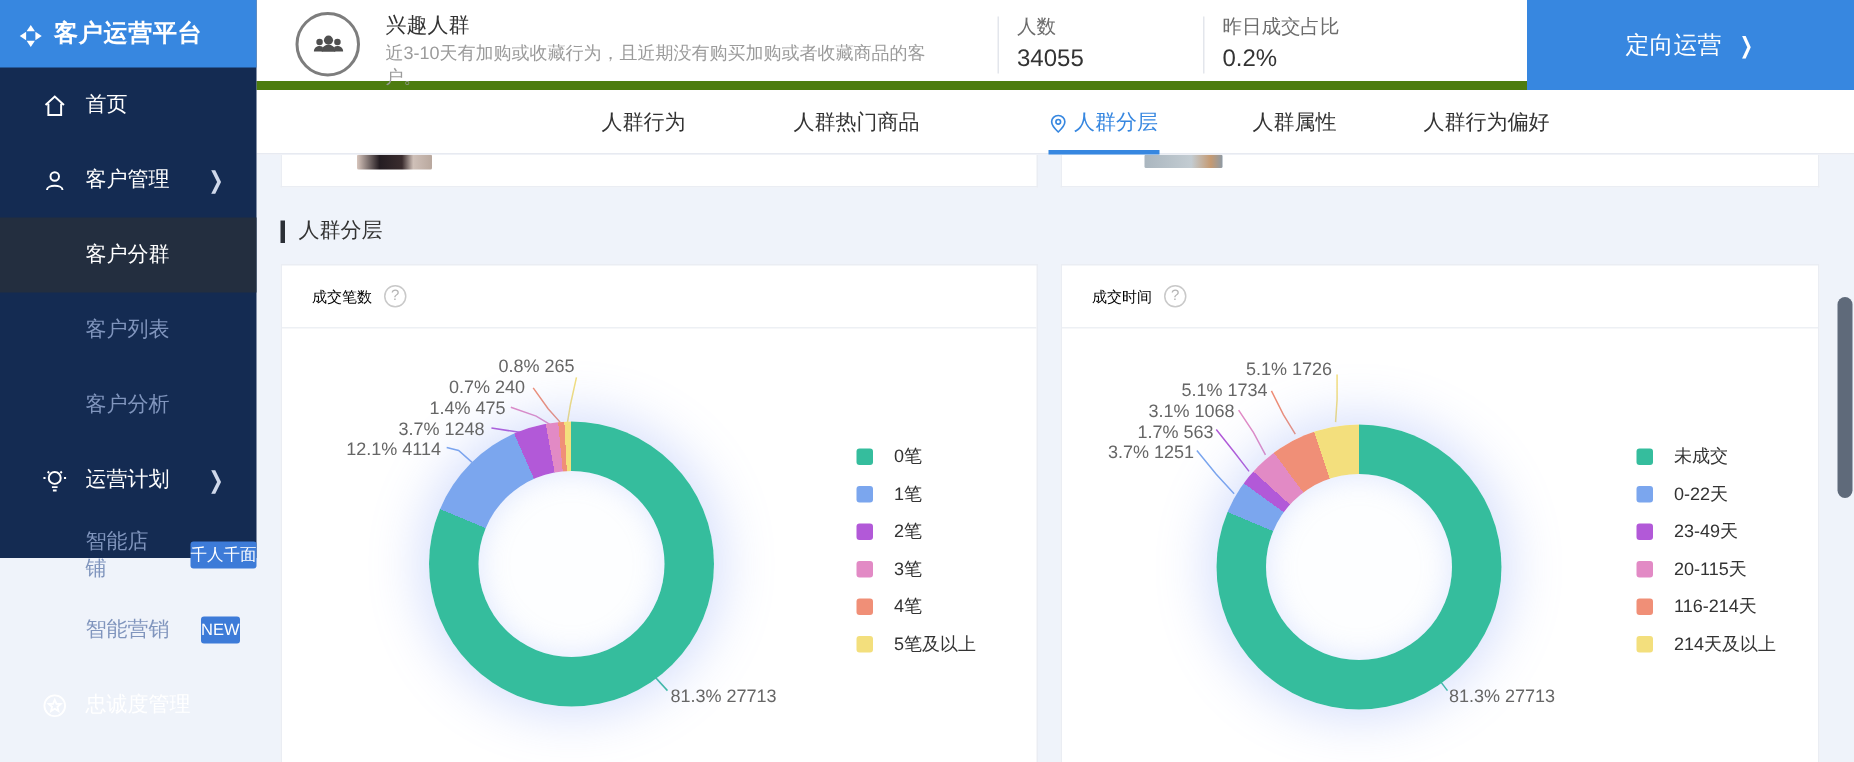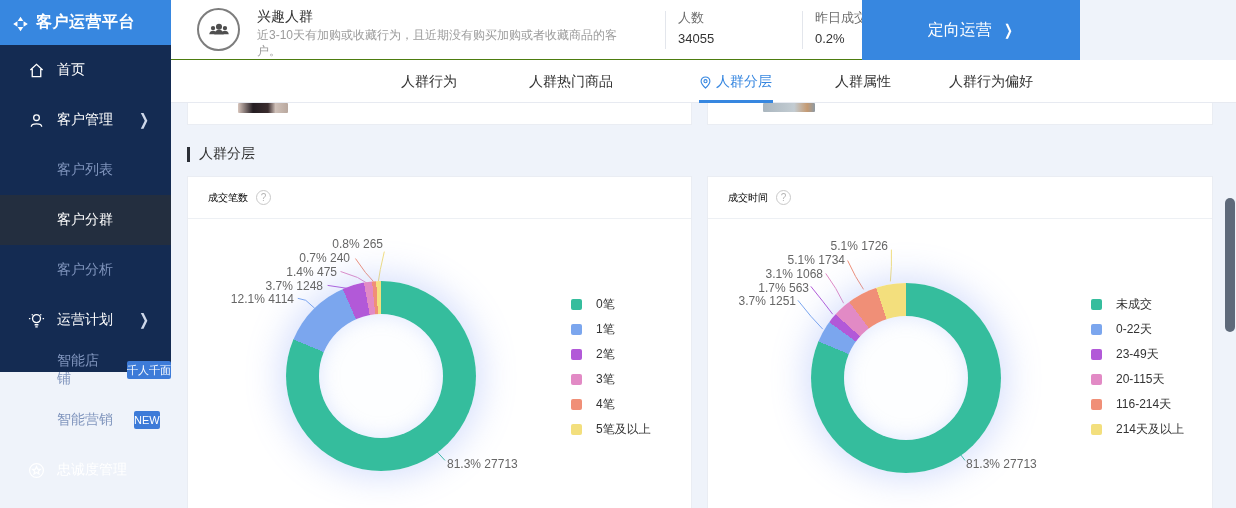--- a/index.html
+++ b/index.html
@@ -12,28 +12,28 @@
   .logo-bar .brand { color:#fff; font-size:16px; font-weight:bold; letter-spacing:.5px; }
   .nav { position:absolute; top:45px; left:0; right:0; }
   .nav-row { height:50px; display:flex; align-items:center; padding-left:28px; gap:12px; color:#fff; font-size:14px; position:relative; cursor:pointer; }
   .nav-row.sub { padding-left:57px; color:#8095bd; }
   .nav-row.active { background:#232e3f; color:#fff; }
   .nav-row .chev { position:absolute; right:22px; color:#cfd8ea; font-size:12px; transform:scaleY(1.3); }
   .badge { margin-left:9px; background:#3d7bd8; color:#fff; font-size:11px; line-height:16px; padding:1px 0; border-radius:2px; white-space:nowrap; }
   .nav-icon { width:17px; height:17px; flex:0 0 17px; display:inline-flex; }
 
   
-  .main-header { position:absolute; left:171px; top:0; width:909px; height:60px; background:#fff; border-bottom:1px solid #4d7c0f; z-index:2; }
+  .main-header { position:absolute; left:171px; top:0; width:1065px; height:60px; background:#fff; border-bottom:6px solid #4d7c0f; z-index:2; }
   .avatar { position:absolute; left:26px; top:8px; width:43px; height:43px; border:2px solid #7d7d7d; border-radius:50%; display:flex; align-items:center; justify-content:center; }
   .grp-title { position:absolute; left:86px; top:8px; font-size:14px; color:#333; }
   .grp-desc { position:absolute; left:86px; top:27px; width:372px; font-size:12px; color:#9b9b9b; line-height:16px; }
   .vdiv { position:absolute; top:11px; height:38px; width:1px; background:#e3e6ec; }
   .metric { position:absolute; top:9px; }
   .metric .m-label { font-size:13px; color:#6c6c6c; }
-  .metric .m-value { font-size:13px; color:#333; margin-top:4px; }
+  .metric .m-value { font-size:16px; color:#333; margin-top:4px; }
   .cta-btn { position:absolute; right:0; top:0; width:218px; height:60px; background:#3787e0; color:#fff; border:none; font-size:16px; font-family:inherit; cursor:pointer; display:flex; align-items:center; justify-content:center; gap:10px; }
   .cta-btn .arrow { font-size:15px; font-weight:bold; transform:scaleX(.7); }
 
   
   .tab-bar { position:absolute; left:171px; top:60px; width:1065px; height:43px; background:#fff; border-bottom:1px solid #e7eaf1; z-index:2; }
   .tab { position:absolute; top:13px; transform:translateX(-50%); font-size:14px; color:#333; cursor:pointer; white-space:nowrap; display:flex; align-items:center; gap:5px; }
   .tab.active { color:#3787e0; }
   .tab-underline { position:absolute; left:528px; top:40px; width:74px; height:3px; background:#3787e0; }
 
   
@@ -101,25 +101,25 @@
     <div class="nav-row">
       <span class="nav-icon">
         <svg viewBox="0 0 18 18" width="17" height="17" fill="none" stroke="#fff" stroke-width="1.4">
             <circle cx="9" cy="6" r="3"></circle>
             <path d="M3.5 15.5 C3.5 11.5 14.5 11.5 14.5 15.5"></path>
           </svg>
       </span>
       <span>客户管理</span>
       <span class="chev">❯</span>
     </div>
+    <div class="nav-row sub active">
+      <span>客户分群</span>
+    </div>
     <div class="nav-row sub">
       <span>客户列表</span>
-    </div>
-    <div class="nav-row sub active">
-      <span>客户分群</span>
     </div>
     <div class="nav-row sub">
       <span>客户分析</span>
     </div>
     <div class="nav-row">
       <span class="nav-icon">
         <svg viewBox="0 0 18 18" width="17" height="17" fill="none" stroke="#fff" stroke-width="1.4">
             <circle cx="9" cy="7" r="4.2"></circle>
             <path d="M7 13.5 H11 M7.7 15.8 H10.3 M2.5 7 H1 M17 7 H15.5 M4 2.5 L5 3.5 M14 2.5 L13 3.5"></path>
           </svg>

